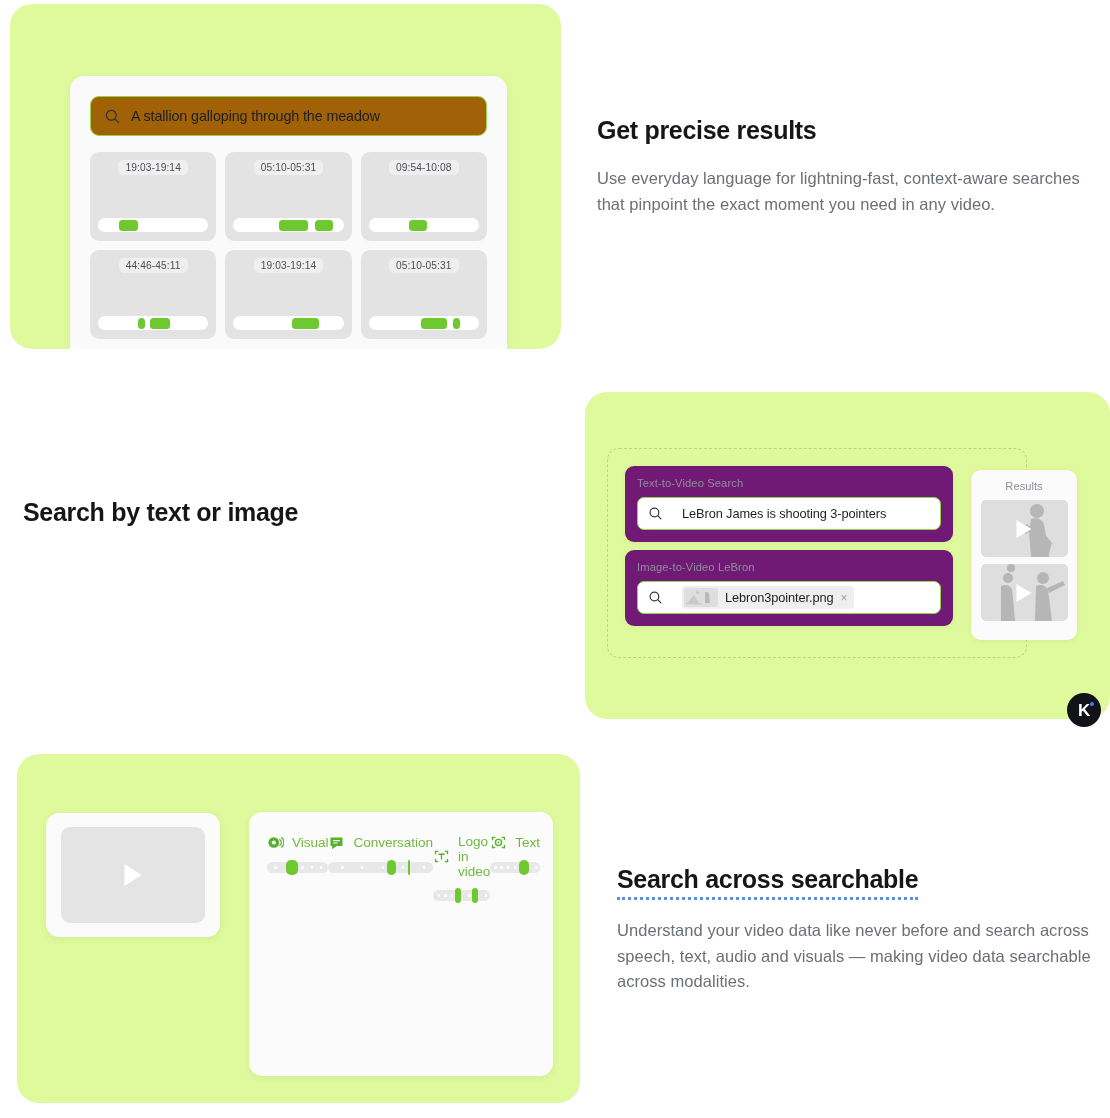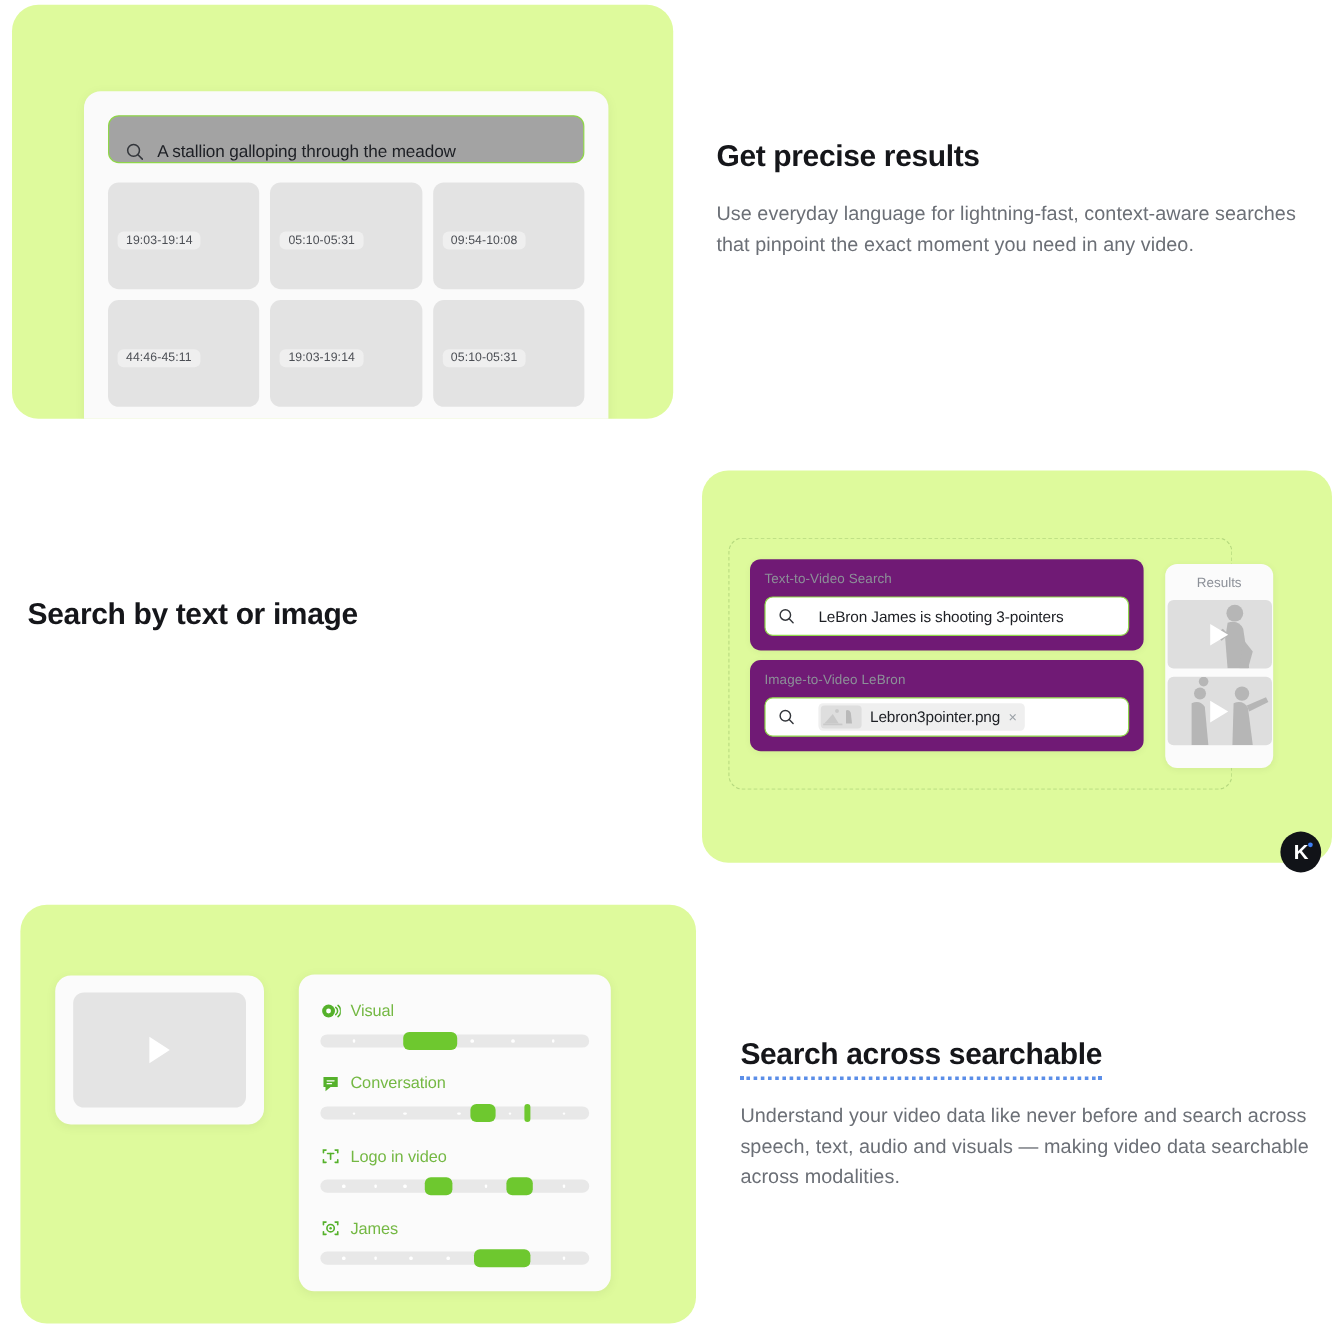--- a/index.html
+++ b/index.html
@@ -45,24 +45,24 @@
   .search-card {
     position: absolute;
     left: 60px; top: 72px;
     width: 437px; height: 300px;
     background: #fafafa;
     border-radius: 14px;
     box-shadow: 0 2px 10px rgba(0,0,0,0.05);
     padding: 20px;
   }
   .search-bar {
-    display: flex; align-items: flex-end;
+    display: flex; align-items: center;
     gap: 10px;
     height: 40px;
-    background: #a3a3a3;
+    background: #a16207;
     border: 1.4px solid #8fd64a;
     border-radius: 9px;
     padding: 0 13px;
   }
   .search-bar .q-text {
     font-size: 14.3px;
     color: #1d1f24;
     letter-spacing: -0.1px;
   }
   .clip-grid {
@@ -70,21 +70,21 @@
     grid-template-columns: repeat(3, 1fr);
     gap: 9px;
     margin-top: 16px;
   }
   .clip-card {
     background: #e3e3e3;
     border-radius: 9px;
     height: 89px;
     padding: 8px 8px 0 8px;
     display: flex;
-    flex-direction: row;
+    flex-direction: column;
     justify-content: space-between;
   }
   .clip-time {
     align-self: center;
     background: #efefef;
     border-radius: 5px;
     padding: 2px 7px;
     font-size: 10.2px;
     color: #4b4e54;
     letter-spacing: 0.1px;
@@ -155,21 +155,21 @@
     width: 34px; height: 19px;
     background: #dedede;
     border-radius: 3px;
     position: relative;
     overflow: hidden;
   }
   .chip-x { font-size: 12px; color: #9aa0a6; line-height: 1; }
   .results-card {
     position: absolute;
     left: 386px; top: 78px;
-    width: 90px; height: 170px;
+    width: 106px; height: 170px;
     background: #fbfbfb;
     border-radius: 10px;
     box-shadow: 0 1px 6px rgba(0,0,0,0.05);
     padding: 10px 10px;
     display: flex; flex-direction: column; align-items: center; gap: 7px;
   }
   .results-title { font-size: 11.2px; color: #8c9098; margin-bottom: 1px; }
   .result-thumb {
     width: 87px; height: 57px;
     background: #dedede;
@@ -219,26 +219,26 @@
   }
   .video-inner {
     width: 144px; height: 96px;
     background: #e4e4e4;
     border-radius: 9px;
     position: relative;
   }
   .modality-card {
     position: absolute;
     left: 232px; top: 58px;
-    width: 260px; height: 264px;
+    width: 304px; height: 264px;
     background: #fbfbfb;
     border-radius: 13px;
     box-shadow: 0 2px 9px rgba(0,0,0,0.06);
     padding: 22px 18px;
-    display: flex; flex-direction: column; justify-content: space-between;
+    display: flex; flex-direction: row; justify-content: space-between;
   }
   .mod-row { display: flex; flex-direction: column; gap: 11px; }
   .mod-head { display: flex; align-items: center; gap: 8px; }
   .mod-name {
     font-size: 13.6px;
     color: #74b843;
     letter-spacing: -0.05px;
   }
   .mod-track {
     position: relative;
@@ -508,21 +508,21 @@
           <span>
             <svg width="17" height="17" viewBox="0 0 20 20" fill="none" stroke="#55b12b" stroke-width="1.6" stroke-linecap="round">
               <path d="M3 6.5 V4 H5.5"></path>
               <path d="M14.5 4 H17 V6.5"></path>
               <path d="M17 13.5 V16 H14.5"></path>
               <path d="M5.5 16 H3 V13.5"></path>
               <circle cx="10" cy="10" r="3.6"></circle>
               <circle cx="10" cy="10" r="1.2" fill="#55b12b" stroke="none"></circle>
             </svg>
           </span>
-          <span class="mod-name">James</span>
+          <span class="mod-name">Text</span>
         </div>
         <div class="mod-track">
           <div class="mod-dot" style="left:8%"></div>
           <div class="mod-dot" style="left:20%"></div>
           <div class="mod-dot" style="left:33%"></div>
           <div class="mod-dot" style="left:47%"></div>
           <div class="mod-dot" style="left:90%"></div>
           <div class="mod-seg" style="left:57%;width:21%"></div>
         </div>
       </div>

